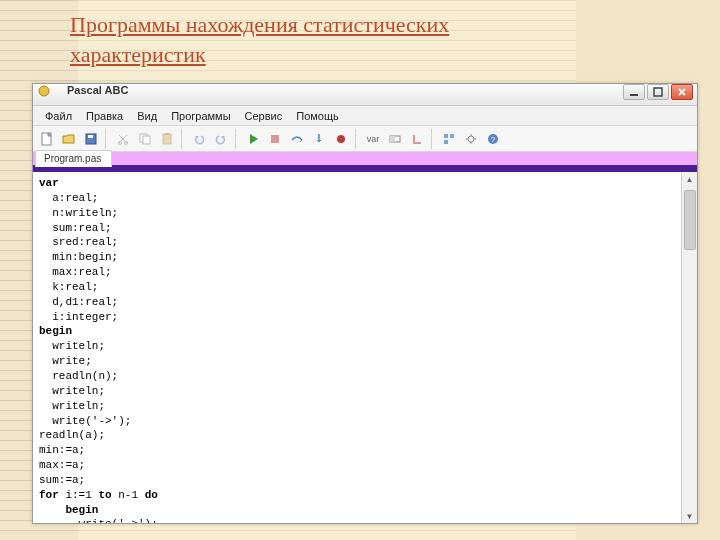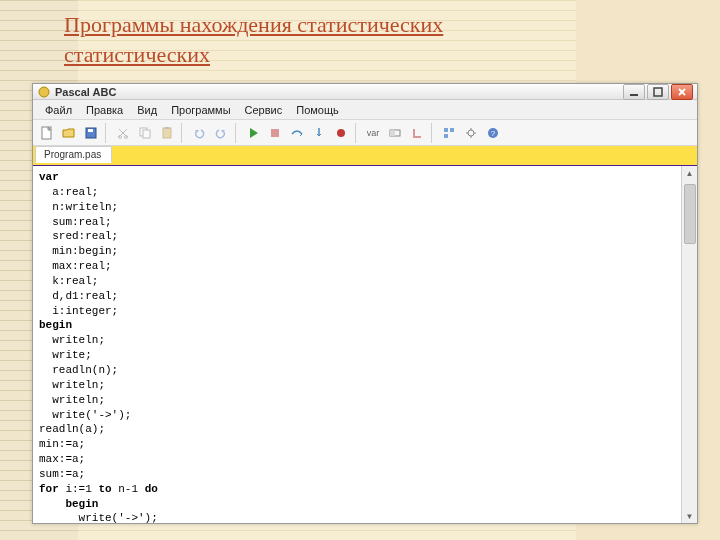--- a/index.html
+++ b/index.html
@@ -11,39 +11,39 @@
       repeating-linear-gradient(0deg,
         #f7edd3 0 9px, #eaddb9 9px 10px),
       #f7edd3;
     position:relative;
   }
   .slide::before{
     content:""; position:absolute; left:0; top:0; bottom:0; width:78px;
     background: repeating-linear-gradient(0deg, rgba(0,0,0,0.03) 0 9px, rgba(0,0,0,0.07) 9px 10px);
   }
   .slide-title {
-    position:absolute; left:64px; top:10px;
+    position:absolute; left:70px; top:10px;
     font-family: Georgia, 'Times New Roman', serif;
     font-size:22px; color:#b84c2b; text-decoration: underline;
     line-height:1.35;
   }
   .app-window {
     position:absolute;
     left:32px; top:83px; right:22px; bottom:16px;
     background:#fff;
     border:1px solid #9a9a9a;
     box-shadow:0 0 4px rgba(0,0,0,0.2);
     display:flex; flex-direction:column;
     overflow:hidden;
   }
   .titlebar {
-    height:16px; display:flex; align-items:center;
+    height:22px; display:flex; 
     background:linear-gradient(#fdfdfd,#e6e6e6);
     border-bottom:1px solid #c8c8c8;
-    padding:0 4px; gap:4px;
+    padding:0 4px; gap:16px;
   }
   .app-icon { width:14px; height:14px; display:flex; align-items:center; justify-content:center; }
   .titlebar-text { flex:1; font-size:11px; font-weight:bold; color:#333; }
   .win-btns { display:flex; gap:2px; }
   .win-btn {
     width:22px; height:16px;
     display:flex; align-items:center; justify-content:center;
     background:linear-gradient(#fafafa,#dcdcdc);
     border:1px solid #b0b0b0; border-radius:2px;
     font-size:9px; color:#444;
@@ -61,22 +61,22 @@
   .toolbar {
     height:26px; display:flex; align-items:center; gap:2px;
     padding:0 4px; background:#f6f6f6; border-bottom:1px solid #d8d8d8;
   }
   .tool-btn {
     width:20px; height:20px; display:flex; align-items:center; justify-content:center;
     font-size:11px; color:#555; border-radius:2px;
   }
   .tool-sep { width:4px; height:20px; border-left:1px solid #d0d0d0; margin:0 2px; }
   .tabbar {
-    height:20px; display:flex; align-items:flex-start;
-    padding:0 2px; background:#fde047; border-bottom:1px solid #4c1d95;
+    height:20px; display:flex; align-items:center;
+    padding:0 2px; background:#f0abfc; border-bottom:7px solid #4c1d95;
   }
   .tab {
     font-size:10px; color:#333; padding:2px 10px 2px 8px;
     background:#fff; border:1px solid #cfcfcf; border-bottom:1px solid #fff;
     border-radius:2px 2px 0 0;
   }
   .editor {
     flex:1; display:flex; overflow:hidden; background:#fff;
   }
   .code {
@@ -93,21 +93,21 @@
   .scroll-arrow { width:14px; height:14px; font-size:8px; color:#666; display:flex; align-items:center; justify-content:center;}
   .scroll-thumb { width:12px; flex:0 0 60px; background:#cfcfcf; border:1px solid #b5b5b5; border-radius:2px; margin-top:4px; }
   .thumb-area { flex:1; width:12px; display:flex; flex-direction:column; align-items:center; }
 </style>
 </head>
 <body>
 
 <div class="slide">
   <div class="slide-title">
     <span>Программы  нахождения статистических</span><br>
-    <span>статистических</span>
+    <span>характеристик</span>
   </div>
 
   <div class="app-window">
     <div class="titlebar">
       <span class="app-icon">
         <svg width="12" height="12" viewBox="0 0 12 12">
             <circle cx="6" cy="6" r="5" fill="#e7c24a" stroke="#b08900"></circle>
           </svg>
       </span>
       <span class="titlebar-text">Pascal ABC</span>

